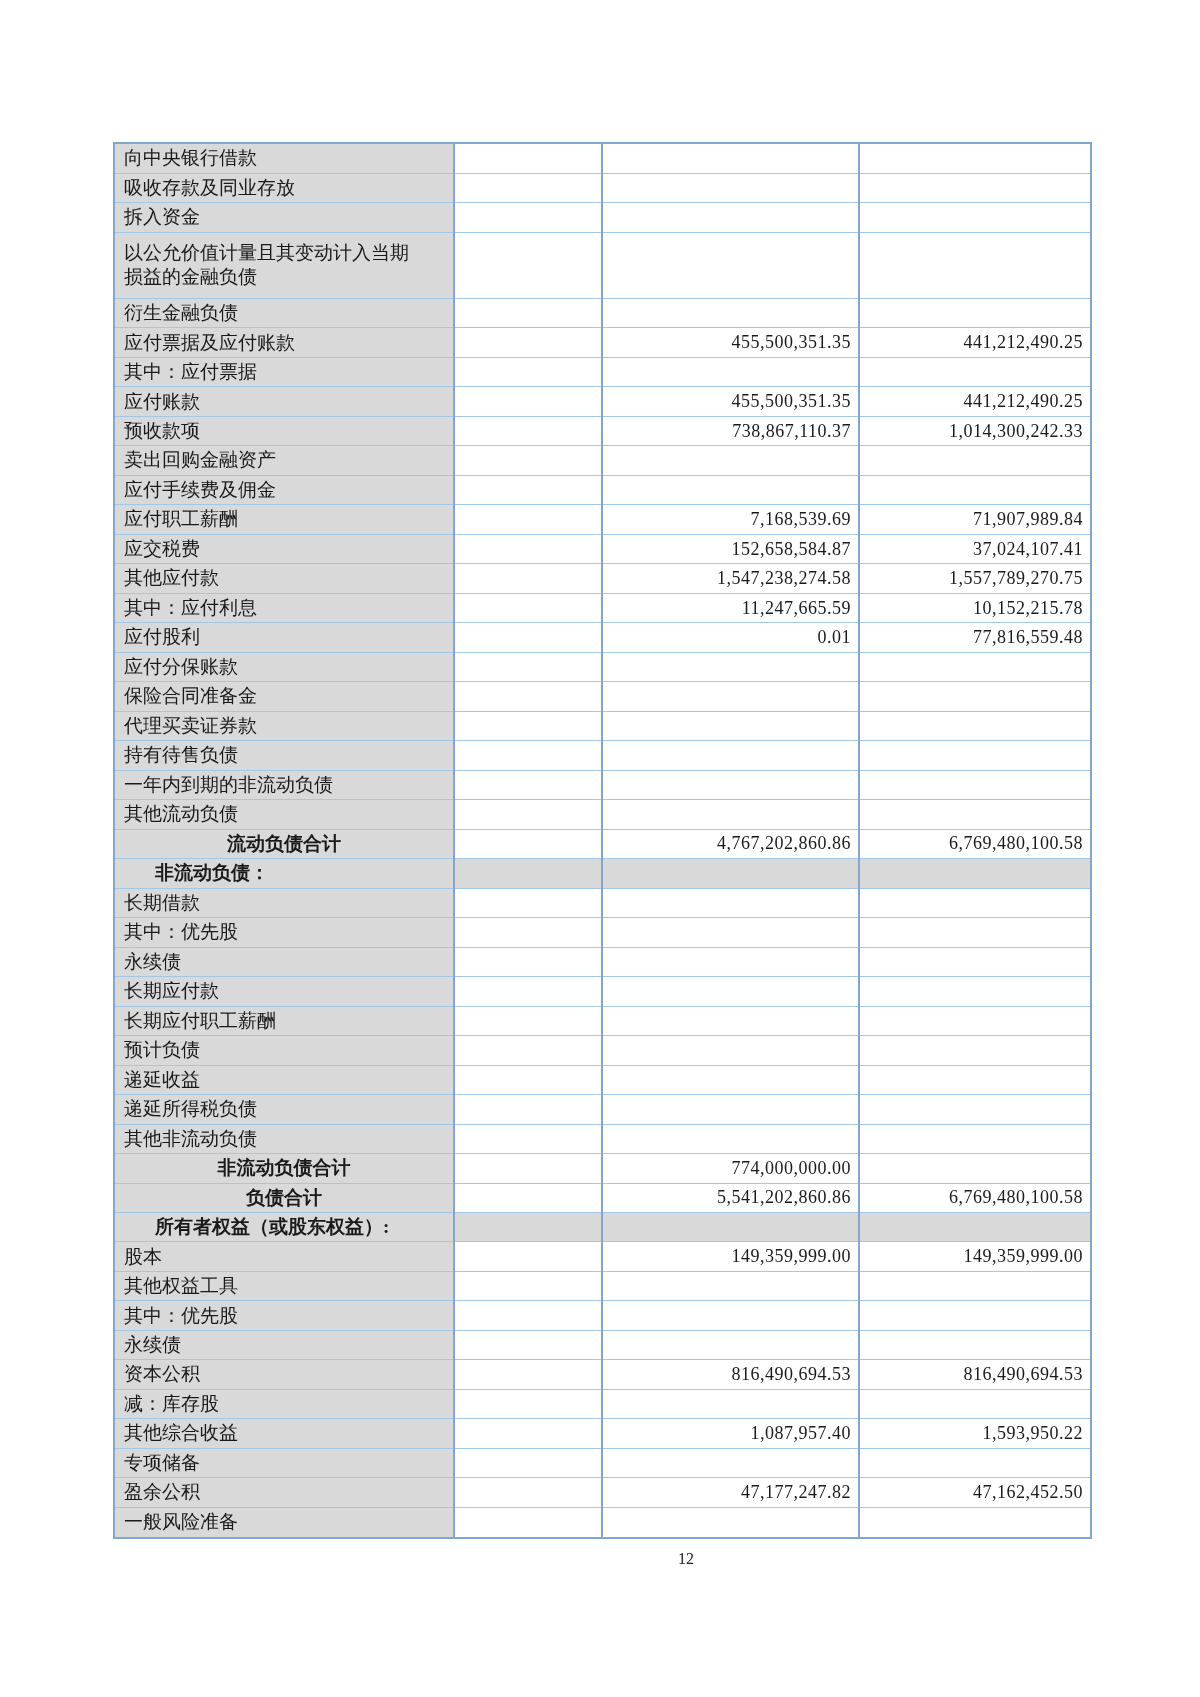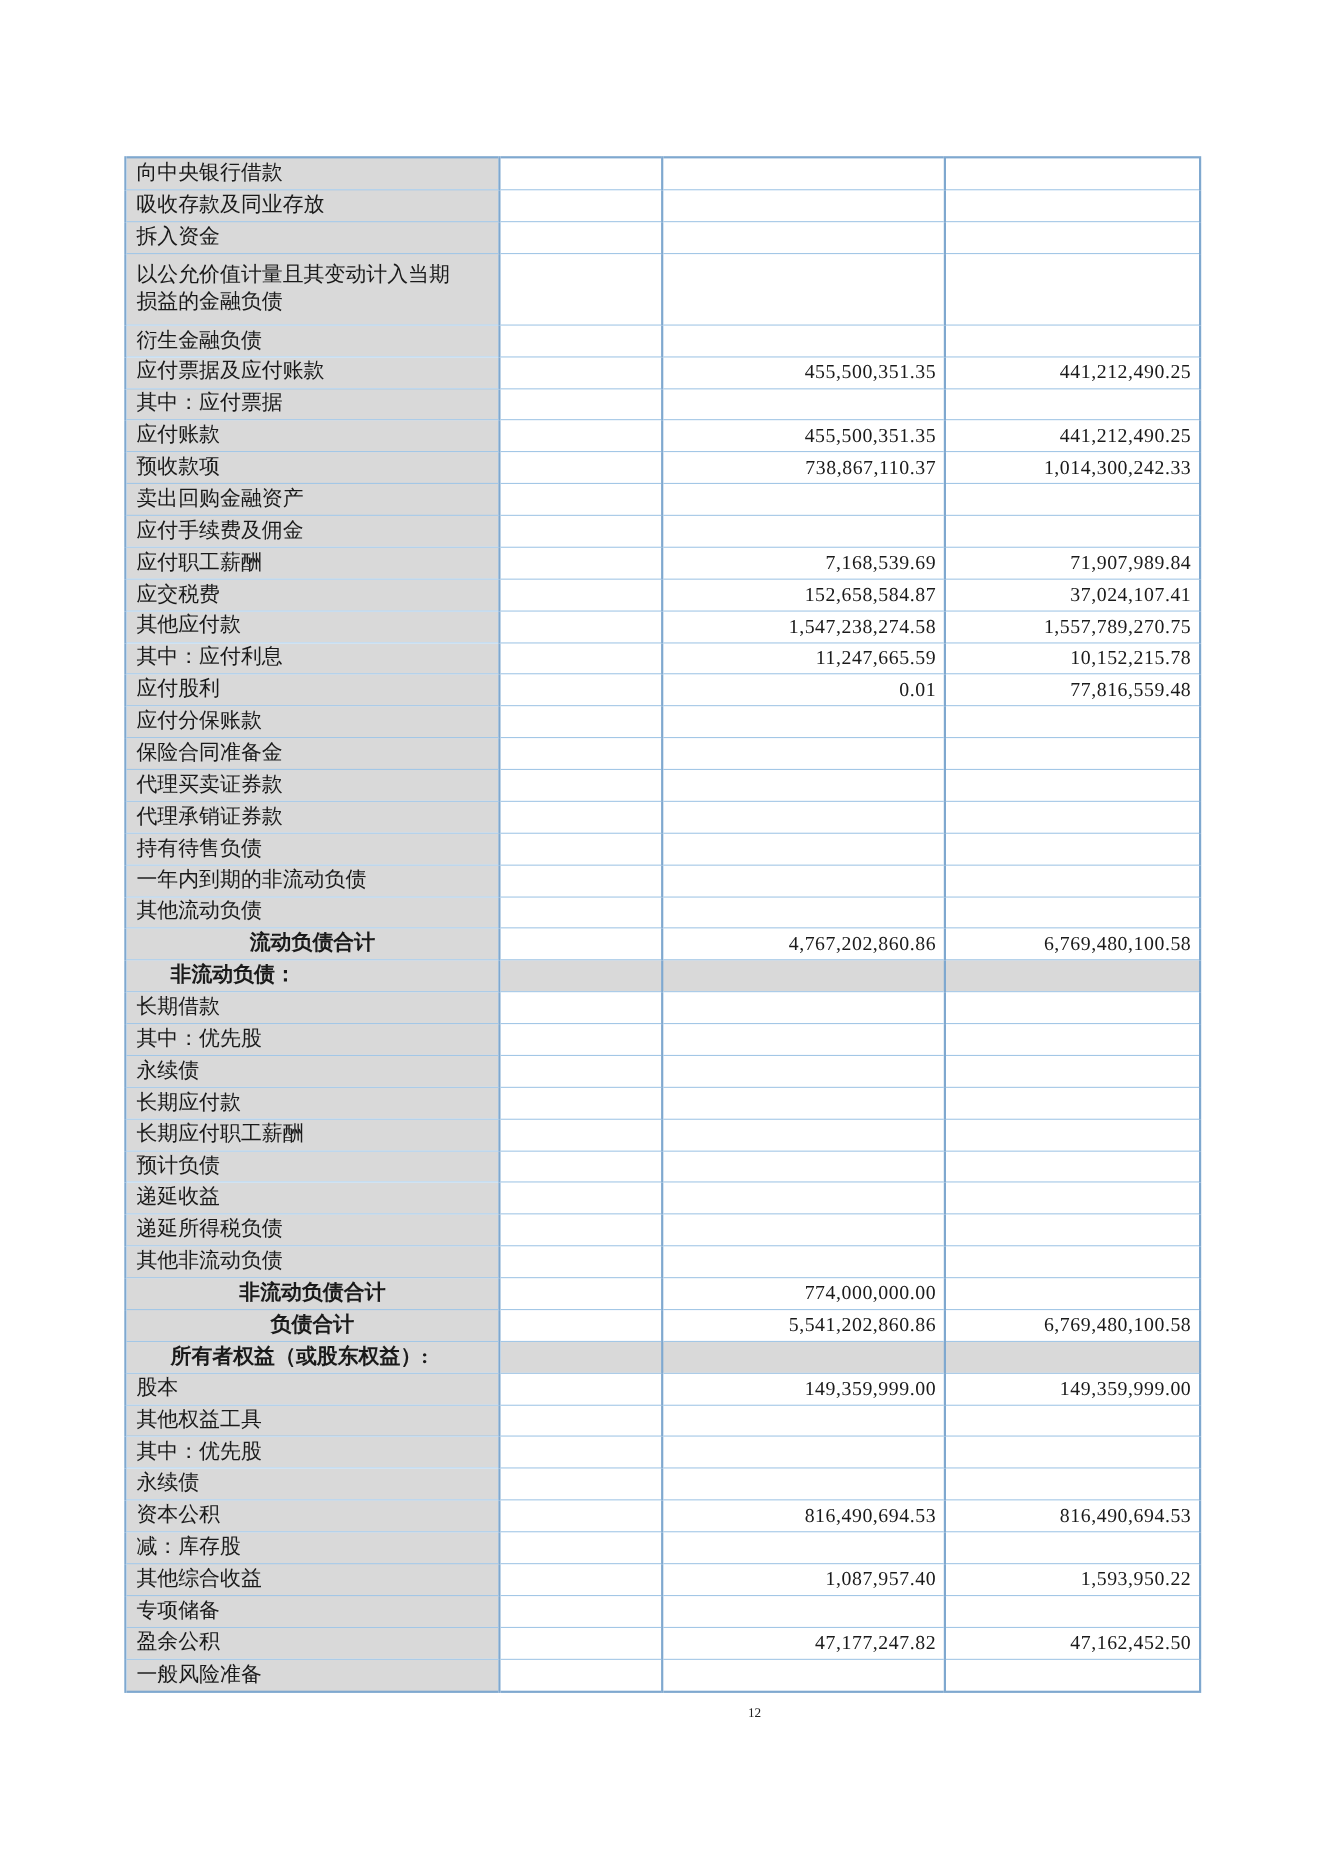--- a/index.html
+++ b/index.html
@@ -44,21 +44,21 @@
     letter-spacing:0.5px;
     white-space:nowrap;
   }
   .row-item-sub td.label{}
   .row-item-tall td.label{padding-right:31px;}
   .row-total td.label{text-align:center;padding:0 4px;font-weight:700;}
   .row-section td.cell{background:var(--shade,#d9d9d9);padding-left:40px;}
   .row-section td.label{font-weight:700;}
   .pageno{
     position:absolute;left:636px;top:1550px;width:100px;
-    text-align:center;font-size:12px;color:#222;
+    text-align:center;font-size:16px;color:#222;
   }
 </style>
 </head>
 <body>
 
 <div class="page">
   <table class="bs">
     <colgroup>
       <col class="c-item">
       <col class="c-note">
@@ -174,26 +174,20 @@
           <td class="cell num"></td>
           <td class="cell num"></td>
         </tr>
         <tr class="bs-row row-item">
           <td class="cell label">代理买卖证券款</td>
           <td class="cell note"></td>
           <td class="cell num"></td>
           <td class="cell num"></td>
         </tr>
         <tr class="bs-row row-item">
-          <td class="cell label">代理承销证券款</td>
-          <td class="cell note"></td>
-          <td class="cell num"></td>
-          <td class="cell num"></td>
-        </tr>
-        <tr class="bs-row row-item">
           <td class="cell label">持有待售负债</td>
           <td class="cell note"></td>
           <td class="cell num"></td>
           <td class="cell num"></td>
         </tr>
         <tr class="bs-row row-item">
           <td class="cell label">一年内到期的非流动负债</td>
           <td class="cell note"></td>
           <td class="cell num"></td>
           <td class="cell num"></td>

